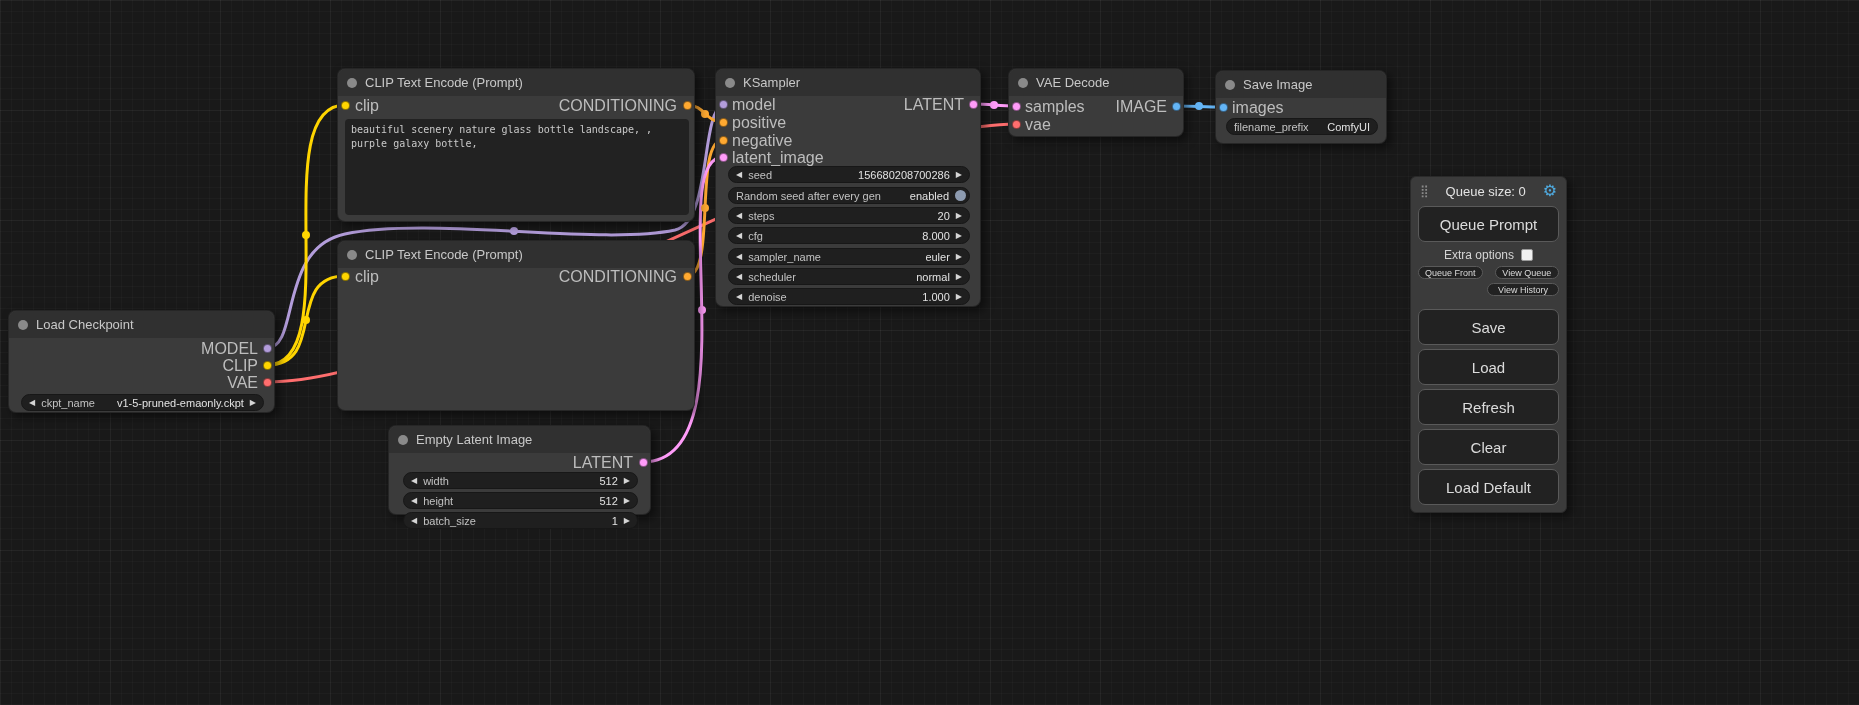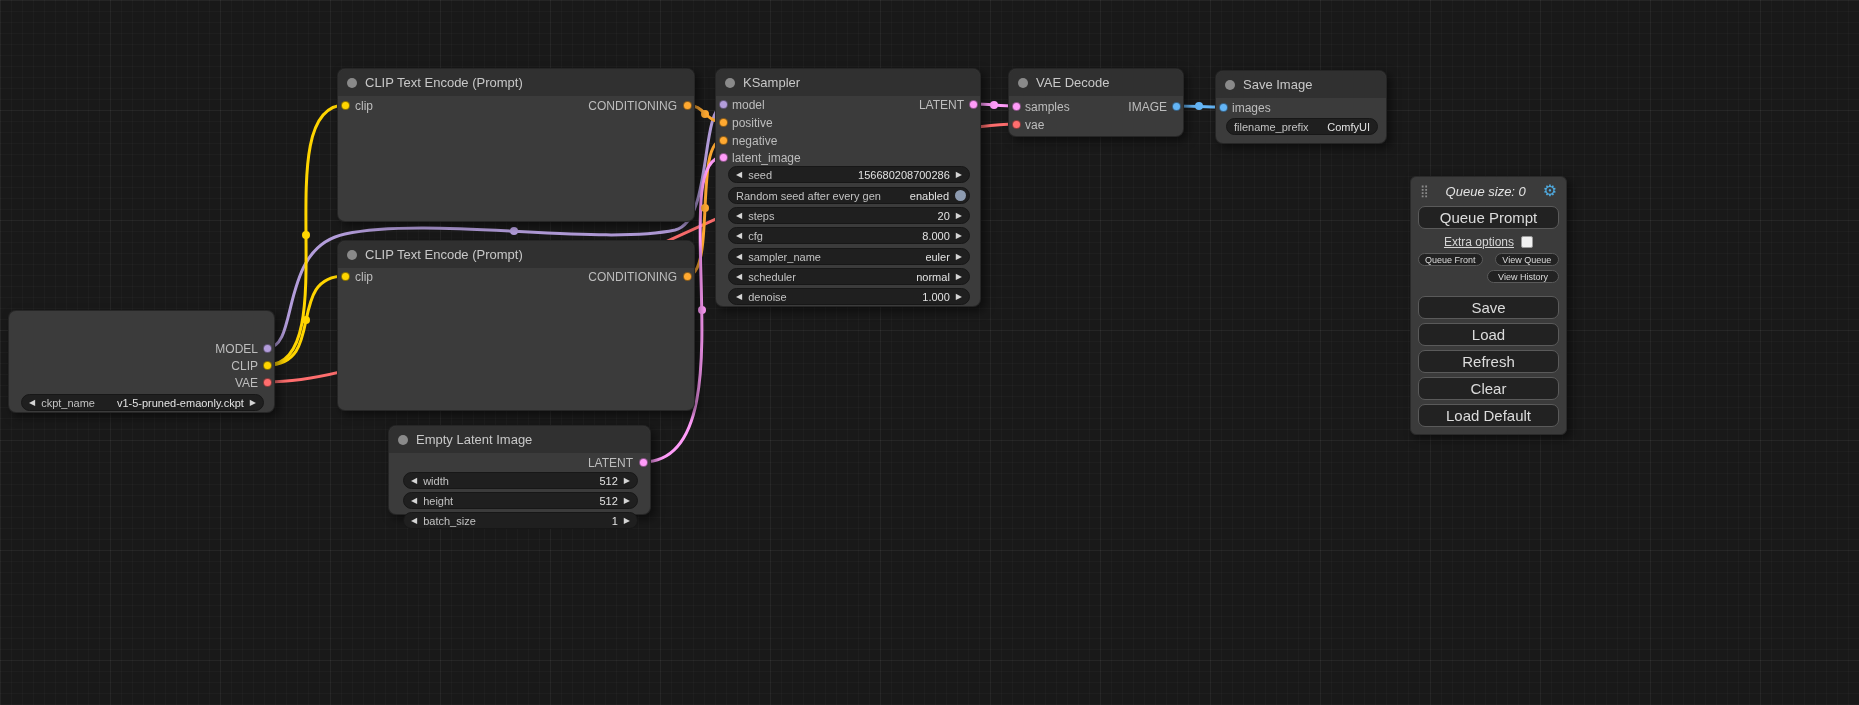--- a/index.html
+++ b/index.html
@@ -19,48 +19,48 @@
   .node {
     position:absolute; z-index:2; background:#3b3b3b; border-radius:8px;
     box-shadow:4px 4px 10px rgba(0,0,0,0.5); border:1px solid rgba(0,0,0,0.35);
   }
   .node-title {
     display:flex; align-items:center; gap:8px; height:27px; padding:0 9px;
     background:#303030; border-radius:8px 8px 0 0; color:#c8c8c8; font-size:13px;
   }
   .collapse-dot { width:10px; height:10px; border-radius:50%; flex:0 0 auto; }
   .port { position:absolute; width:9px; height:9px; border-radius:50%; border:1px solid rgba(0,0,0,0.45); }
-  .port-label { position:absolute; font-size:12px; line-height:14px; color:#bdbdbd; white-space:nowrap; }
+  .port-label { position:absolute; font-size:16px; line-height:14px; color:#bdbdbd; white-space:nowrap; }
   .widget {
     position:absolute; height:17px; background:#1f1f1f; border:1px solid #171717;
     border-radius:9px; display:flex; align-items:center; gap:6px; padding:0 7px;
     font-size:11px; color:#c2c2c2; white-space:nowrap;
   }
   .widget .arrow { font-size:8px; color:#d5d5d5; line-height:1; }
   .widget .wvalue { margin-left:auto; color:#e2e2e2; }
   .widget .toggle-dot { width:11px; height:11px; border-radius:50%; margin-right:-4px; flex:0 0 auto; }
   .prompt-text {
     position:absolute; background:#222; border-radius:4px; padding:4px 6px;
     font-family:"DejaVu Sans Mono", monospace; font-size:10px; line-height:1.4;
     color:#c9c9c9; white-space:pre-wrap; word-break:break-word; overflow:hidden;
   }
   .menu {
     position:absolute; z-index:3; background:#3b3b3b; border:1px solid #2a2a2a;
     border-radius:6px; box-shadow:4px 4px 10px rgba(0,0,0,0.5); padding:5px 7px 7px 7px;
   }
   .menu-header { display:flex; align-items:center; justify-content:space-between; padding:1px 2px 3px 2px; }
   .drag-handle { font-size:12px; color:#8a8a8a; cursor:grab; }
-  .queue-size { font-size:13px; color:#e3e3e3;font-style:italic; }
+  .queue-size { font-size:13px; color:#e3e3e3; }
   .gear { font-size:16px; line-height:1; cursor:pointer; }
   .btn {
     display:block; width:100%; background:#222; border:1px solid #5a5a5a; color:#dcdcdc;
     border-radius:7px; font-family:"Liberation Sans", sans-serif; cursor:pointer;
   }
-  .btn.big { height:23px; font-size:15px; margin-top:4px; }
-  .extra-row { display:flex; align-items:center; justify-content:center; gap:7px; margin-top:6px; font-size:12px; color:#d5d5d5;text-decoration:underline; }
+  .btn.big { height:36px; font-size:15px; margin-top:4px; }
+  .extra-row { display:flex; align-items:center; justify-content:center; gap:7px; margin-top:6px; font-size:12px; color:#d5d5d5; }
   .checkbox { width:12px; height:12px; background:#f2f2f2; border:1px solid #9a9a9a; border-radius:2px; cursor:pointer; }
   .small-row { display:flex; gap:12px; margin-top:4px; }
   .small-row.center { justify-content:flex-end; }
   .btn.small { height:13px; font-size:9px; line-height:10px; border-radius:7px; padding:0 4px; }
   .btn.small.half { flex:1; }
   .btn.small.hist { width:72px; }
   .stack-gap { height:9px; }
 </style>
 </head>
 <body>
@@ -86,20 +86,24 @@
       <circle cx="641" cy="253" r="4" fill="#FF6E6E"></circle>
       <circle cx="705" cy="114" r="4" fill="#FFA931"></circle>
       <circle cx="705" cy="208" r="4" fill="#FFA931"></circle>
       <circle cx="702" cy="310" r="4" fill="#FF9CF9"></circle>
       <circle cx="994" cy="105" r="4" fill="#FF9CF9"></circle>
       <circle cx="1199" cy="106" r="4" fill="#64B5F6"></circle>
     </g>
   </svg>
 
   <div class="node" style="left:8px;top:310px;width:267px;height:103px">
+    <div class="node-title">
+      <span class="collapse-dot" style="background: rgb(138, 138, 138);"></span>
+      <span>Load Checkpoint</span>
+    </div>
     <div class="port" style="left: 254px; top: 33px; background: rgb(179, 157, 219);"></div>
     <span class="port-label" style="right:16px;top:31px">MODEL</span>
     <div class="port" style="left: 254px; top: 50px; background: rgb(255, 213, 0);"></div>
     <span class="port-label" style="right:16px;top:48px">CLIP</span>
     <div class="port" style="left: 254px; top: 67px; background: rgb(255, 110, 110);"></div>
     <span class="port-label" style="right:16px;top:65px">VAE</span>
     <div class="widget" style="left:12px;top:83px;width:243px">
       <span class="arrow">◀</span>
       <span>ckpt_name</span>
       <span class="wvalue">v1-5-pruned-emaonly.ckpt</span>
@@ -109,20 +113,21 @@
 
   <div class="node" style="left:337px;top:68px;width:358px;height:154px">
     <div class="node-title">
       <span class="collapse-dot" style="background: rgb(138, 138, 138);"></span>
       <span>CLIP Text Encode (Prompt)</span>
     </div>
     <div class="port" style="left: 3px; top: 32px; background: rgb(255, 213, 0);"></div>
     <span class="port-label" style="left:17px;top:30px">clip</span>
     <div class="port" style="left: 345px; top: 32px; background: rgb(255, 169, 49);"></div>
     <span class="port-label" style="right:17px;top:30px">CONDITIONING</span>
+    <div class="prompt-text" style="left:7px;top:50px;width:344px;height:96px">beautiful scenery nature glass bottle landscape, , purple galaxy bottle,</div>
   </div>
 
   <div class="node" style="left:337px;top:240px;width:358px;height:171px">
     <div class="node-title">
       <span class="collapse-dot" style="background: rgb(138, 138, 138);"></span>
       <span>CLIP Text Encode (Prompt)</span>
     </div>
     <div class="port" style="left: 3px; top: 31px; background: rgb(255, 213, 0);"></div>
     <span class="port-label" style="left:17px;top:29px">clip</span>
     <div class="port" style="left: 345px; top: 31px; background: rgb(255, 169, 49);"></div>

